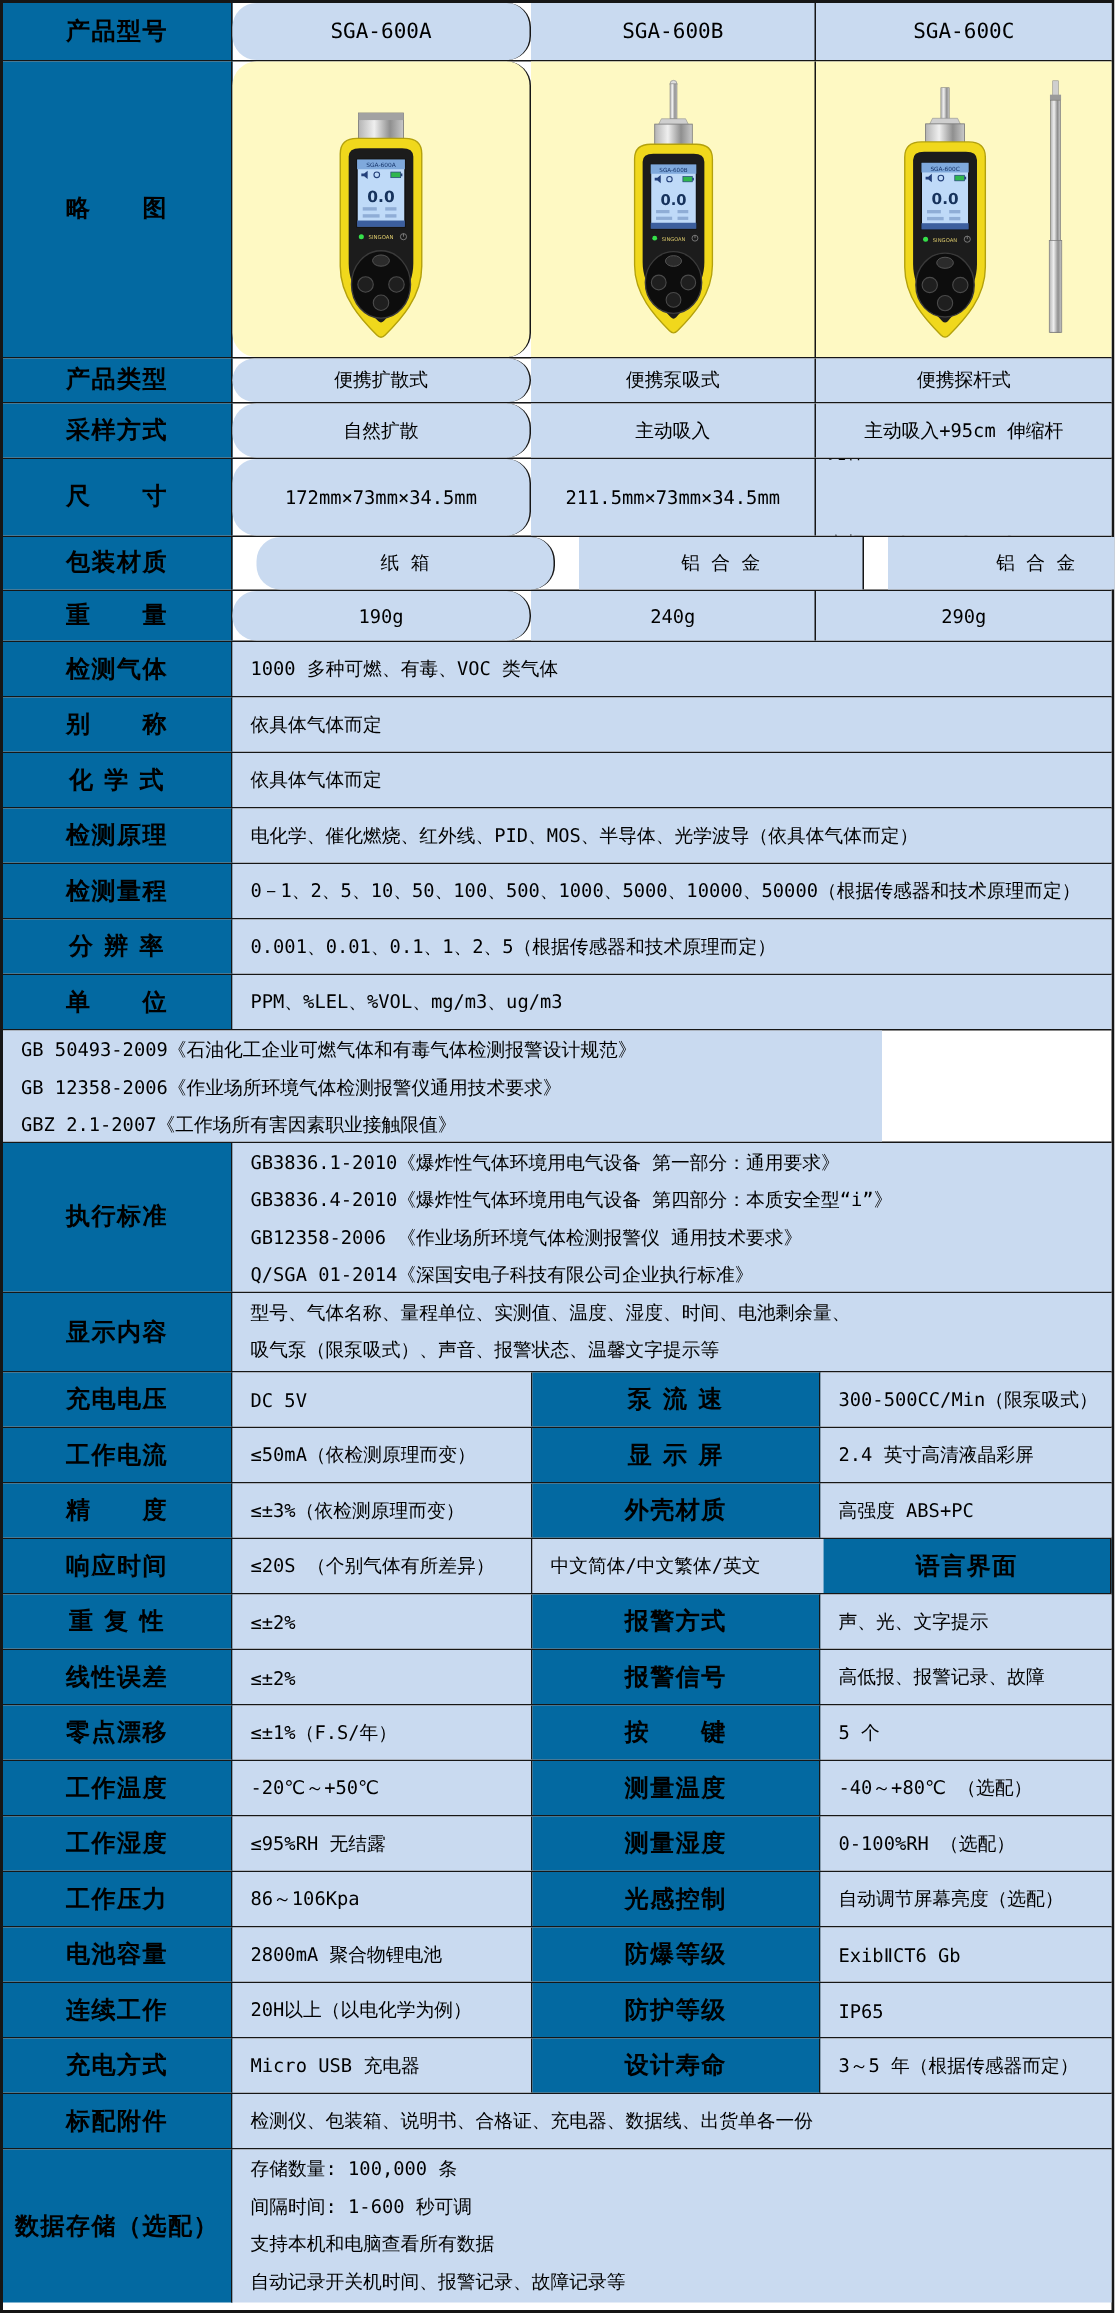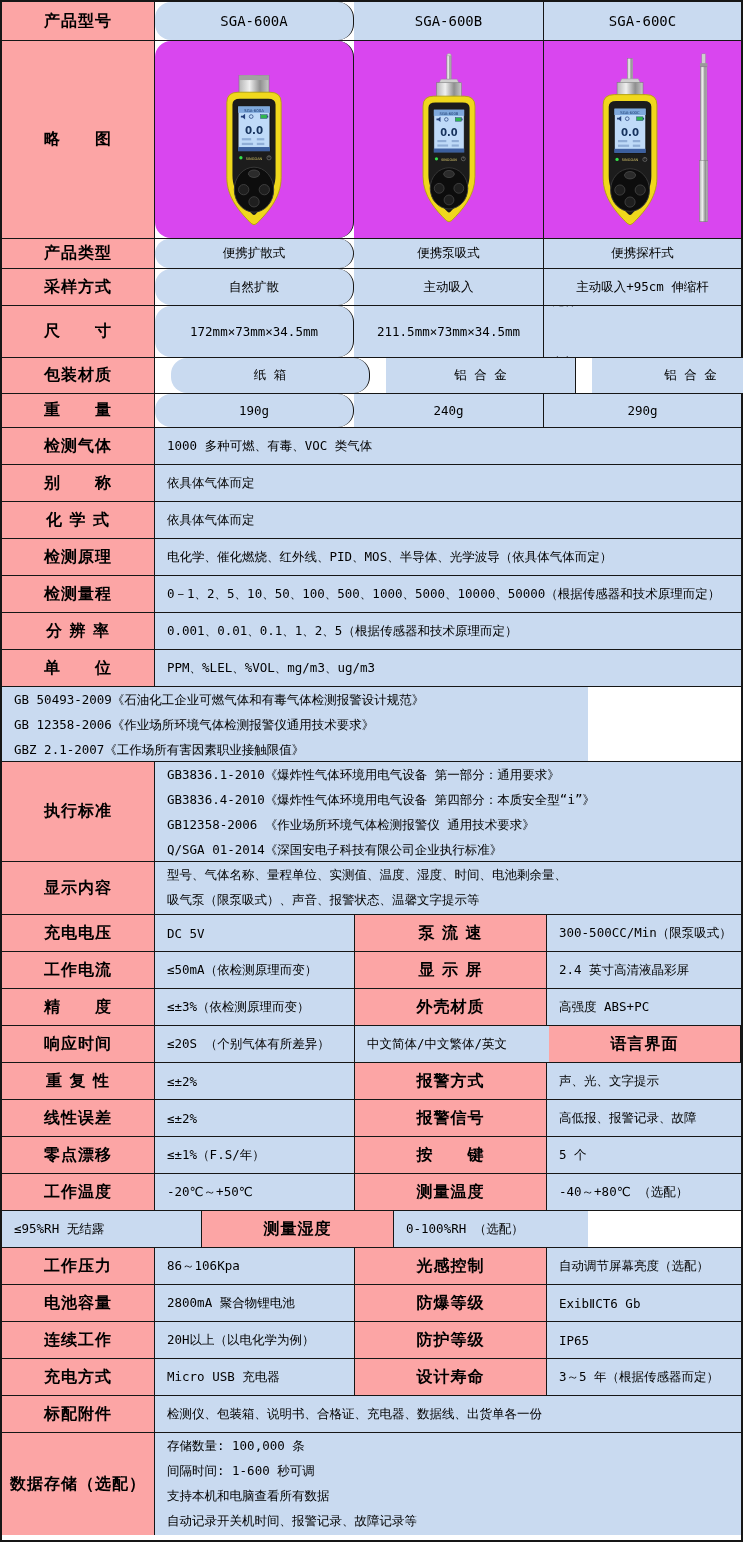--- a/index.html
+++ b/index.html
@@ -9,30 +9,30 @@
     font-family:"DejaVu Sans","Liberation Sans",sans-serif;
   }
   .row{display:flex;border-bottom:1px solid #161616;box-sizing:border-box;}
   .row.last{border-bottom:none;}
   .cell{
     box-sizing:border-box;border-right:1px solid #161616;
     display:flex;align-items:center;justify-content:center;
     overflow:hidden;color:#000;
   }
   .cell.end{border-right:none;}
-  .lab{background:#fca5a5;font-weight:bold;font-size:16px;letter-spacing:1px;text-align:left;}
+  .lab{background:#0369a1;font-weight:bold;font-size:16px;letter-spacing:1px;text-align:left;}
   .val{background:#C9DAF0;font-size:12.5px;font-family:"DejaVu Sans Mono","DejaVu Sans",monospace;}
   .val.center{justify-content:center;text-align:center;}
   .val.left{justify-content:flex-start;padding-left:12px;}
   .val .nw{white-space:nowrap;}
   .col{flex-direction:column;align-items:flex-start;justify-content:center;}
   .col .line{line-height:25px;white-space:nowrap;}
   .labcol{flex-direction:row;align-items:center;justify-content:center;}
   .labcol .lline{line-height:24px;}
-  .imgcell{background:#d946ef;}
+  .imgcell{background:#fef9c3;}
   .hdr{font-size:14px;}
   .dimc{padding-left:8px;gap:40px;}
   .dimc .line{line-height:21px;font-size:12px;}
   
   .w153{flex:0 0 153px;}
   .wA{flex:0 0 199px;border-radius:16px;}
   .wB{flex:0 0 190px;}
   .wC{flex:0 0 197px;}
   .wFull{flex:0 0 586px;}
   .wV1{flex:0 0 200px;}
@@ -352,20 +352,21 @@
     <div class="cell lab wL2">按　　键</div>
     <div class="cell val left wV2 end">5 个</div>
   </div>
   <div class="row h37">
     <div class="cell lab w153">工作温度</div>
     <div class="cell val left wV1">-20℃～+50℃</div>
     <div class="cell lab wL2">测量温度</div>
     <div class="cell val left wV2 end">-40～+80℃ （选配）</div>
   </div>
   <div class="row h37">
+    <div class="cell lab w153">工作湿度</div>
     <div class="cell val left wV1">≤95%RH 无结露</div>
     <div class="cell lab wL2">测量湿度</div>
     <div class="cell val left wV2 end">0-100%RH （选配）</div>
   </div>
   <div class="row h37">
     <div class="cell lab w153">工作压力</div>
     <div class="cell val left wV1">86～106Kpa</div>
     <div class="cell lab wL2">光感控制</div>
     <div class="cell val left wV2 end">自动调节屏幕亮度（选配）</div>
   </div>

